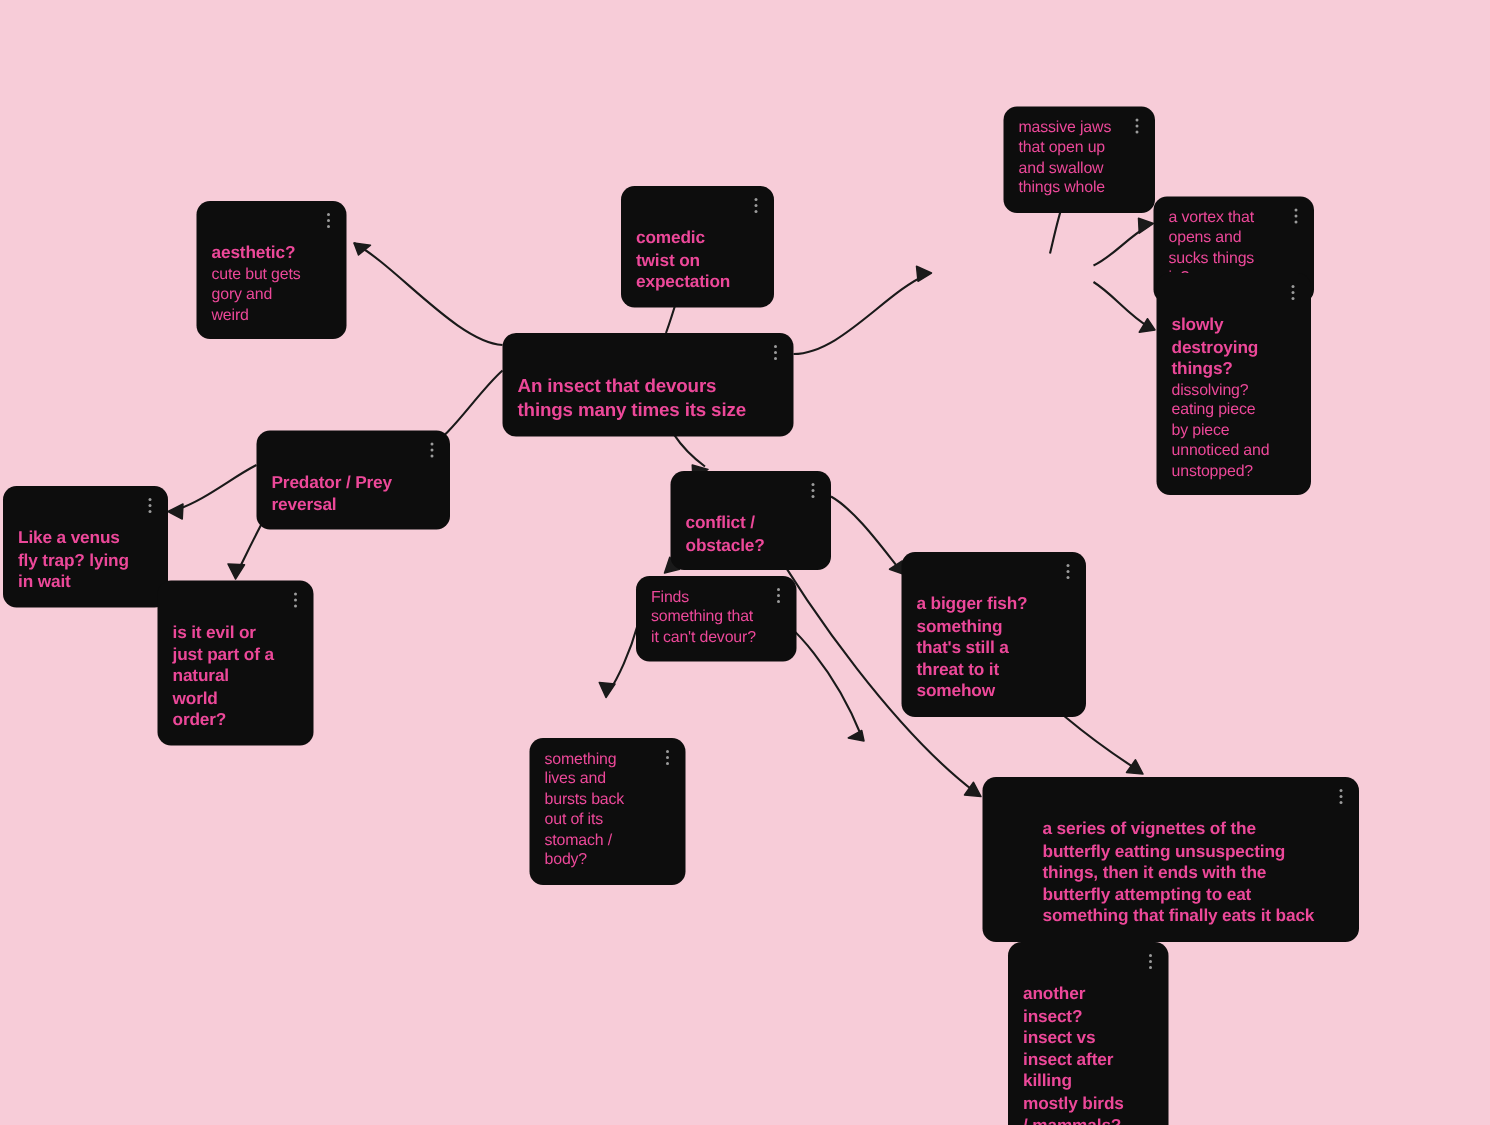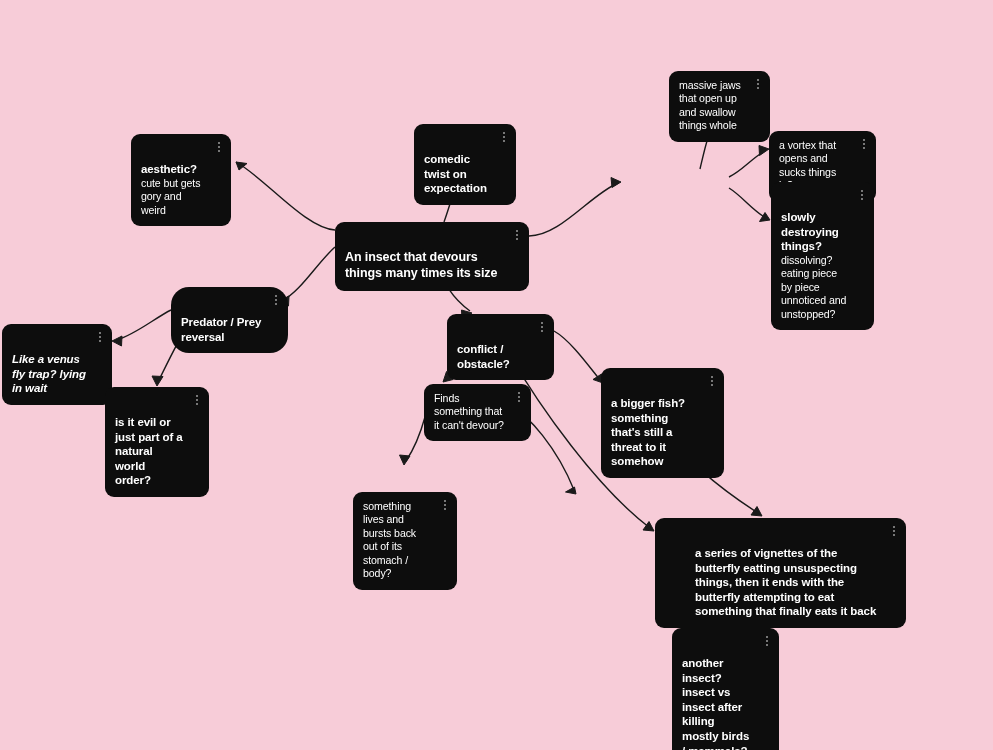--- a/index.html
+++ b/index.html
@@ -23,21 +23,21 @@
   #edges {
     position: absolute;
     left: 0; top: 0;
     width: 993px;
     height: 750px;
     pointer-events: none;
   }
   .node {
     position: absolute;
     background: #0d0d0d;
-    color: #ffffff;
+    color: #ec4899;
     border-radius: 9px;
     box-sizing: border-box;
     padding: 8px 26px 9px 10px;
     line-height: 1.27;
     z-index: 5;
   }
   .node .title {
     font-weight: bold;
     font-size: 11.5px;
     letter-spacing: -0.1px;
@@ -157,29 +157,29 @@
     </div>
     <div class="node" style="left: 771px; top: 182px; width: 103px; min-height: 76px;">
       <span class="title">slowly destroying things?</span>
       <span class="body">dissolving? eating piece by piece unnoticed and unstopped?</span>
       <span class="kebab">
         <i></i>
         <i></i>
         <i></i>
       </span>
     </div>
-    <div class="node" style="left: 171px; top: 287px; width: 117px; min-height: 35px; border-radius: 18px;">
+    <div class="node" style="left: 171px; top: 287px; width: 129px; min-height: 35px;">
       <span class="title">Predator / Prey reversal</span>
       <span class="kebab">
         <i></i>
         <i></i>
         <i></i>
       </span>
     </div>
-    <div class="node" style="left: 2px; top: 324px; width: 110px; min-height: 35px; font-style: italic;">
+    <div class="node" style="left: 2px; top: 324px; width: 110px; min-height: 35px;">
       <span class="title">Like a venus fly trap? lying in wait</span>
       <span class="kebab">
         <i></i>
         <i></i>
         <i></i>
       </span>
     </div>
     <div class="node" style="left: 105px; top: 387px; width: 104px; min-height: 48px;">
       <span class="title">is it evil or just part of a natural world order?</span>
       <span class="kebab">

